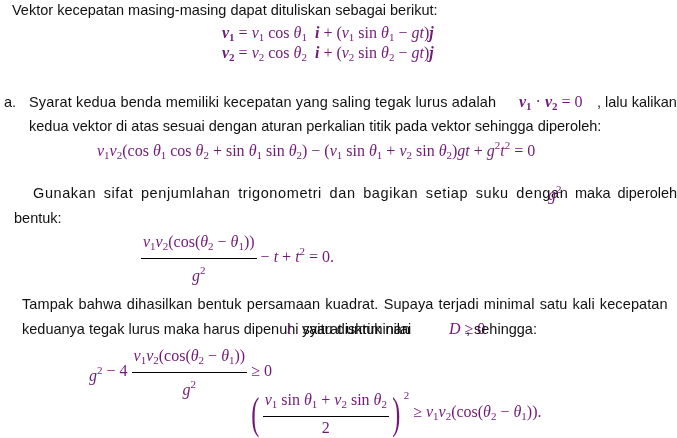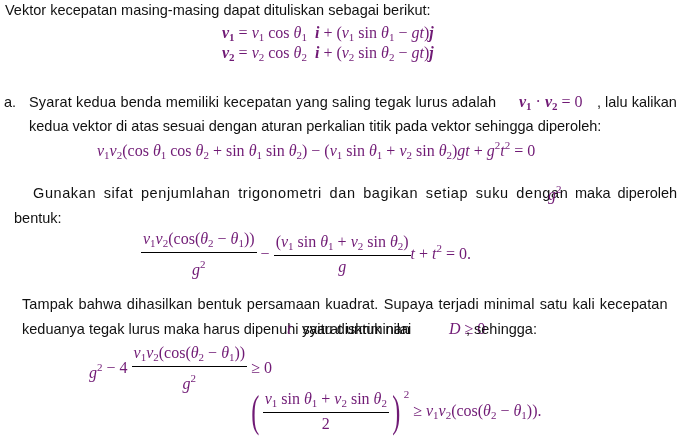--- a/index.html
+++ b/index.html
@@ -4,28 +4,28 @@
   <style>
     html, body { margin:0; padding:0; background:#ffffff; }
     body { width:677px; height:438px; position:relative; overflow:hidden; color:#000; }
     .t { position:absolute; font-family:"Liberation Sans", sans-serif; font-size:14.5px; white-space:nowrap; color:#111; }
     .m { position:absolute; font-family:"Liberation Serif", "DejaVu Serif", serif; font-size:16px; white-space:nowrap; color:#701a75; }
     .mi { font-style:italic; }
     .bv { font-weight:bold; font-style:italic; }
     sub { font-size:11px; vertical-align:-3px; font-style:normal; }
     sup { font-size:11px; vertical-align:7px; }
     .frac { display:inline-block; vertical-align:middle; text-align:center; }
-    .frac .num { display:block; padding:0 2px; border-bottom:1.2px solid #000; line-height:18px; }
+    .frac .num { display:block; padding:0 2px; border-bottom:1.2px solid #000; line-height:24px; }
     .frac .den { display:block; line-height:22px; }
     .paren { display:inline-block; vertical-align:middle; font-size:44px; line-height:44px; transform:scaleX(0.55); font-weight:100; }
   </style>
 </head>
 <body>
 
-<div class="t" style="left:5px; top:2px;">Vektor kecepatan masing-masing dapat dituliskan sebagai berikut:</div>
+<div class="t" style="left:12px; top:2px;">Vektor kecepatan masing-masing dapat dituliskan sebagai berikut:</div>
 
 <div class="m" style="left:222px; top:24px;">
   <span class="bv">v</span><sub style="font-weight:bold">1</sub> = <span class="mi">v</span><sub>1</sub> cos <span class="mi">θ</span><sub>1</sub>&nbsp; <span class="bv">i</span> + (<span class="mi">v</span><sub>1</sub> sin <span class="mi">θ</span><sub>1</sub> − <span class="mi">gt</span>)<span class="bv">j</span>
 </div>
 <div class="m" style="left:222px; top:44px;">
   <span class="bv">v</span><sub style="font-weight:bold">2</sub> = <span class="mi">v</span><sub>2</sub> cos <span class="mi">θ</span><sub>2</sub>&nbsp; <span class="bv">i</span> + (<span class="mi">v</span><sub>2</sub> sin <span class="mi">θ</span><sub>2</sub> − <span class="mi">gt</span>)<span class="bv">j</span>
 </div>
 
 <div class="t" style="left:4px; top:94px;">a.</div>
 <div class="t" style="left:29px; top:94px; letter-spacing:0.15px;">
@@ -46,24 +46,21 @@
 <div class="m" style="left:548px; top:183px;"><span class="mi">g</span><sup>2</sup></div>
 <div class="t" style="left:575px; top:185px; word-spacing:3px;">maka diperoleh</div>
 <div class="t" style="left:4px; top:210px;margin-left:10px;">bentuk:</div>
 
 <div class="m" style="left:141px; top:230px;">
   <span class="frac">
     <span class="num"><span class="mi">v</span><sub>1</sub><span class="mi">v</span><sub>2</sub>(cos(<span class="mi">θ</span><sub>2</sub> − <span class="mi">θ</span><sub>1</sub>))</span>
     <span class="den"><span class="mi">g</span><sup>2</sup></span>
   </span>
   −
-  <span class="frac">
-    <span class="num">(<span class="mi">v</span><sub>1</sub> sin <span class="mi">θ</span><sub>1</sub> + <span class="mi">v</span><sub>2</sub> sin <span class="mi">θ</span><sub>2</sub>)</span>
-    <span class="den"><span class="mi">g</span></span>
-  </span><span class="mi">t</span> + <span class="mi">t</span><sup>2</sup> = 0.
+  <span class="mi">t</span> + <span class="mi">t</span><sup>2</sup> = 0.
 </div>
 
 <div class="t" style="left:22px; top:296px; letter-spacing:0.1px; word-spacing:1px;">Tampak bahwa dihasilkan bentuk persamaan kuadrat. Supaya terjadi minimal satu kali kecepatan</div>
 <div class="t" style="left:22px; top:321px;">
   <span>keduanya tegak lurus maka harus dipenuhi syarat untuk nilai</span>
 </div>
 <div class="m" style="left:287px; top:320px;"><span class="mi">t</span></div>
 <div class="t" style="left:302px; top:321px;">yaitu diskriminan</div>
 <div class="m" style="left:421px; top:320px;margin-left:28px;"><span class="mi">D</span> ≥ 0</div>
 <div class="t" style="left:466px; top:321px;">, sehingga:</div>

